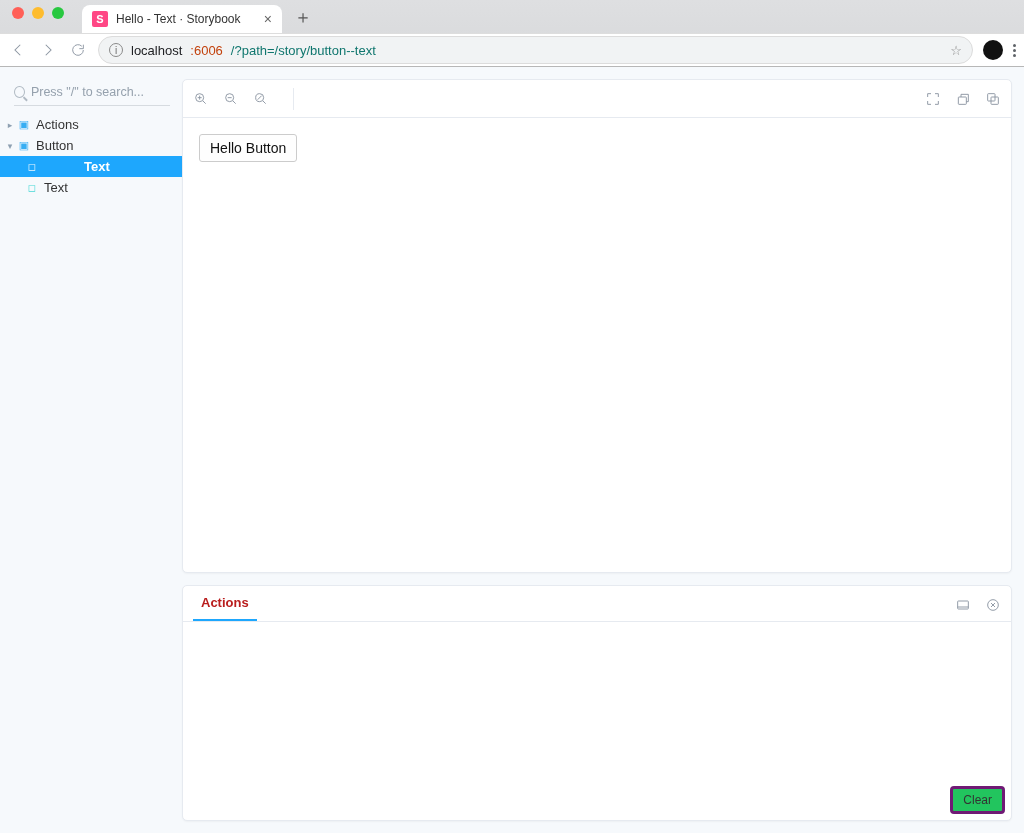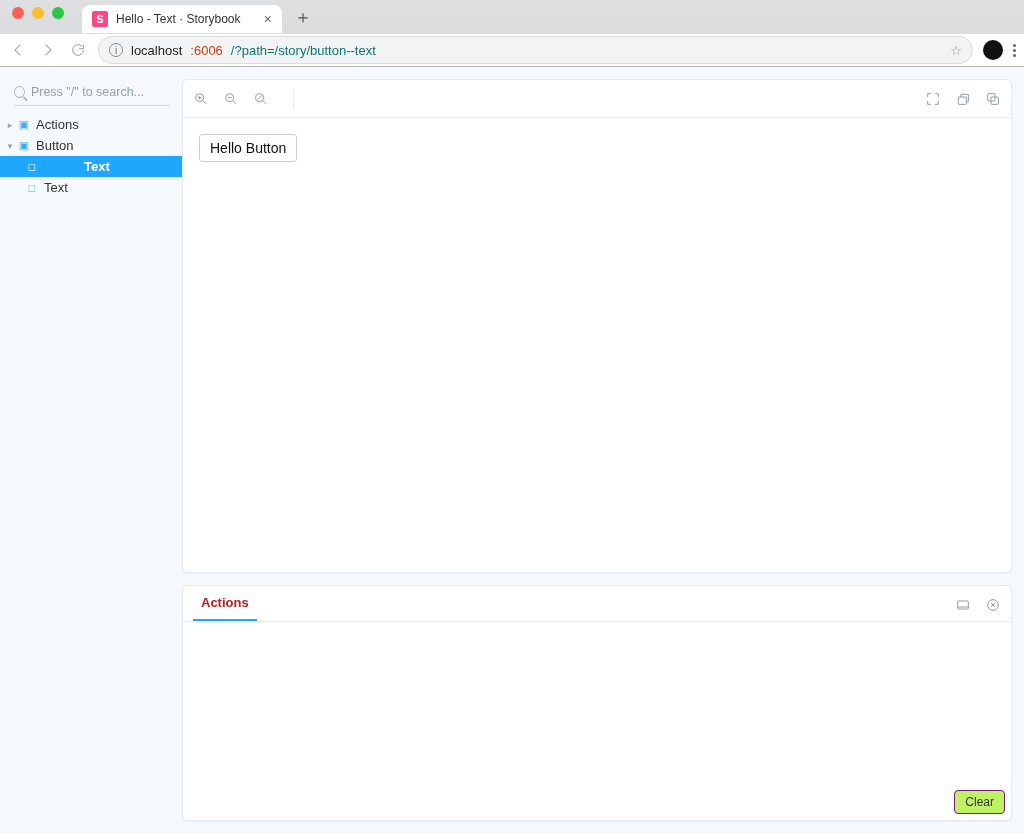--- a/index.html
+++ b/index.html
@@ -61,21 +61,21 @@
   .tb-sep { width:1px; height:22px; background:#e6eaf0; margin:0 6px 0 10px;}
   .icn { width:16px; height:16px; display:flex; align-items:center; justify-content:center; }
   .canvas { flex:1; padding:16px; }
   .story-btn { border:1px solid #ccc; border-radius:3px; padding:5px 10px; background:#efefef0d; font-size:14px; color:#111; }
 
   .addons-card { margin-top:12px; flex:1; background:#fff; border:1px solid #e6eaf0; border-radius:5px; box-shadow:0 1px 2px rgba(0,0,0,.04); display:flex; flex-direction:column; }
   .addons-tabs { height:36px; border-bottom:1px solid #e6eaf0; display:flex; align-items:flex-end; padding:0 10px;}
   .addons-tab { font-size:13px; font-weight:600; color:#b91c1c; padding:9px 8px 9px 8px; border-bottom:2px solid #1ea7fd; }
   .addons-right { margin-left:auto; display:flex; gap:14px; align-items:center; padding-bottom:8px; color:#90a0b0;}
   .addons-body { flex:1; position:relative; }
-  .clear-btn { position:absolute; bottom:6px; right:6px; border:1px solid #701a75; border-radius:4px; background:#bef264; padding:4px 10px; font-size:12px; color:#333;}
+  .clear-btn { position:absolute; bottom:6px; right:6px; border:3px solid #701a75; border-radius:4px; background:#22c55e; padding:4px 10px; font-size:12px; color:#333;}
 
   
   svg { stroke:#8b95a1; fill:none; stroke-width:1.4; }
   .toolbar svg, .addons-right svg { stroke:#8b95a1; }
   .sb-logo-badge svg { stroke:#fff; fill:#fff;}
 </style>
 </head>
 <body>
 
 <div class="browser-chrome">

